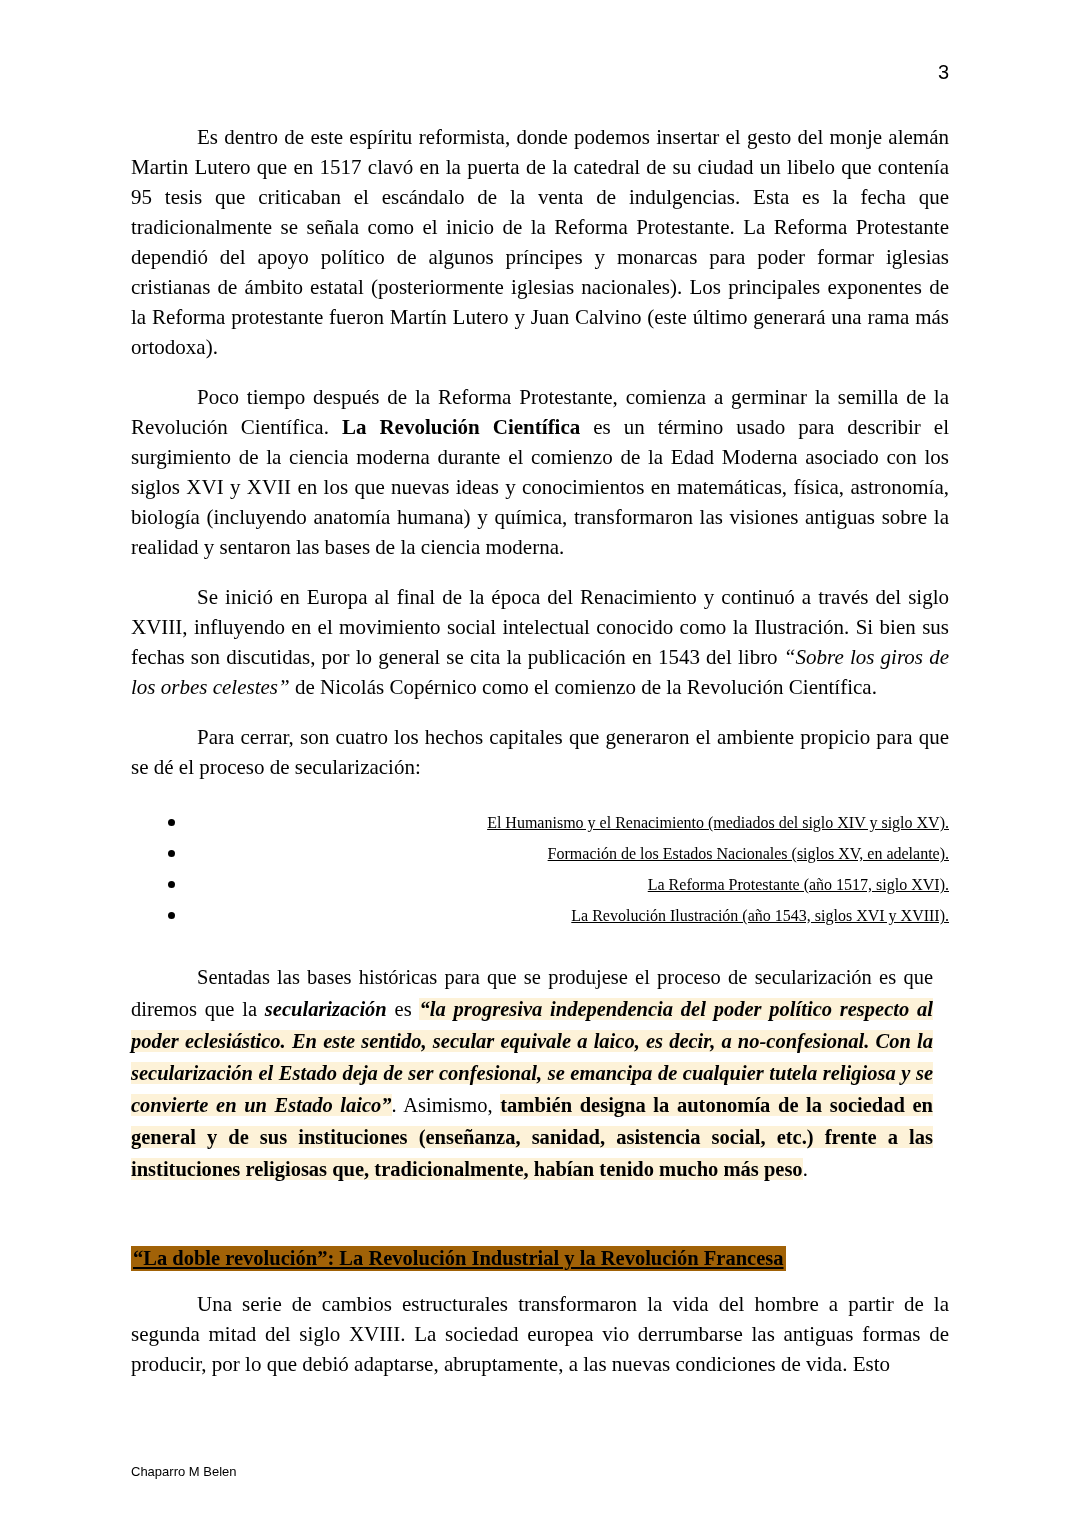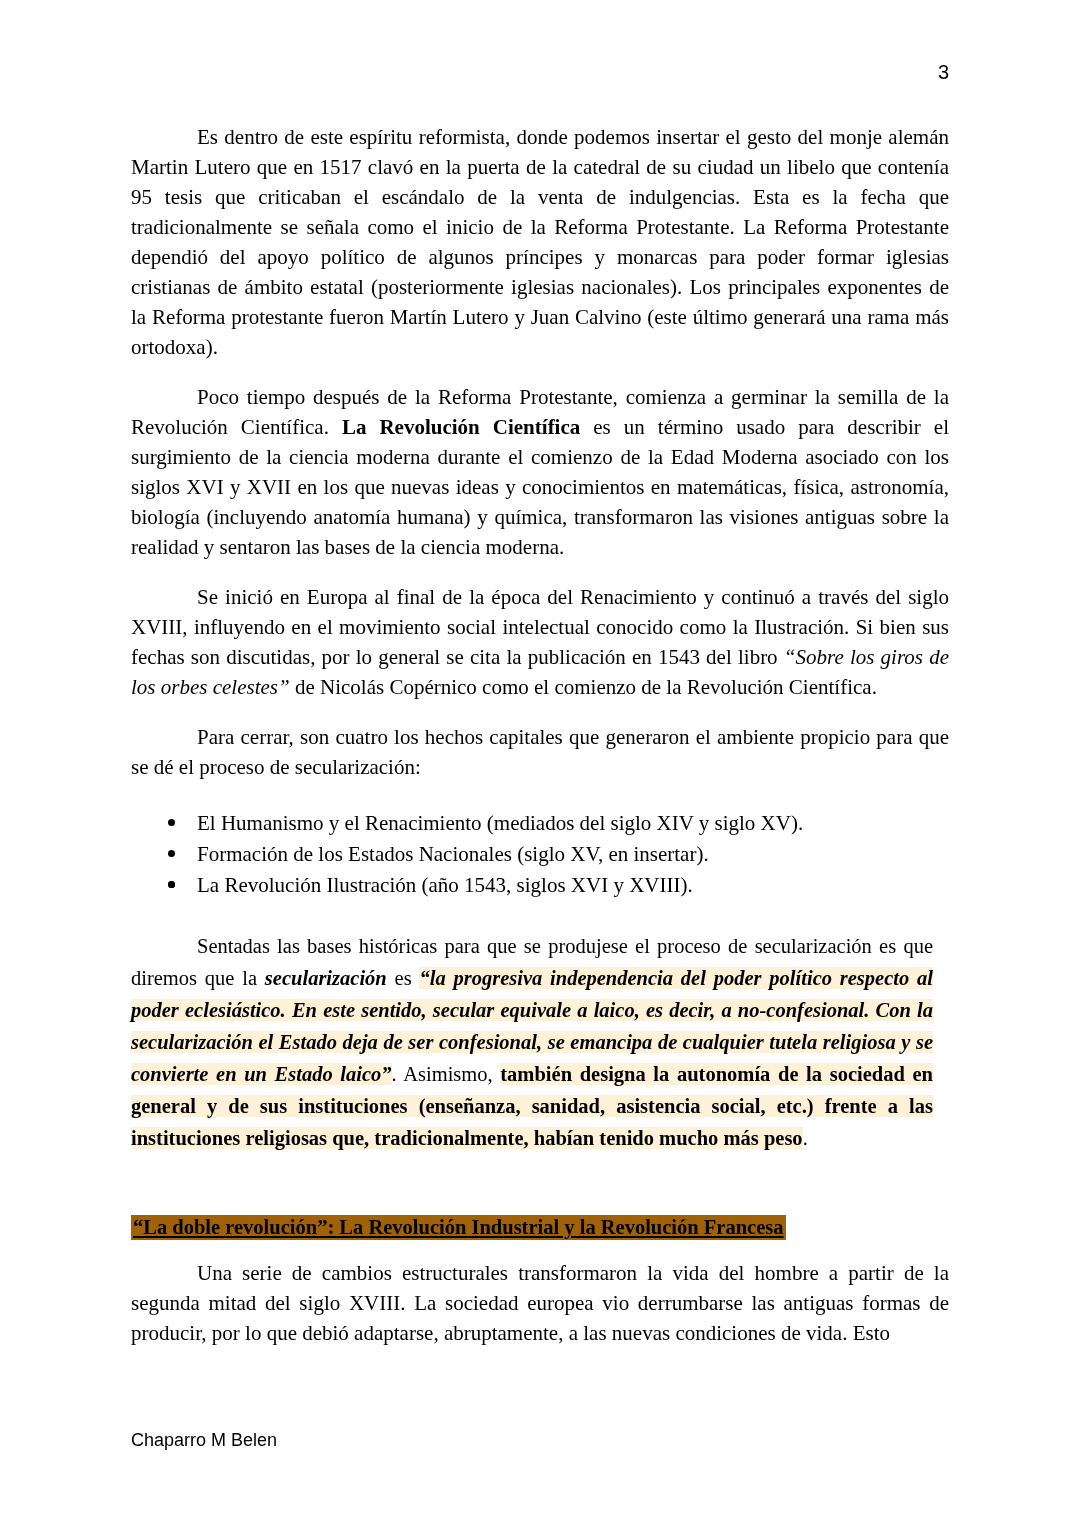--- a/index.html
+++ b/index.html
@@ -67,24 +67,25 @@
   
   ul.fact-list {
     list-style: none;
     margin: 26px 0 30px 0;
     padding: 0;
   }
 
   ul.fact-list li {
     position: relative;
     padding-left: 66px;
-    font-size: 21px;
+    font-size: 16px;
     line-height: 30px;
     margin-bottom: 1px;
-    text-align: left;
+    text-align: right;
+    text-decoration: underline;
   }
 
   ul.fact-list li .bullet {
     position: absolute;
     left: 37px;
     top: 11px;
     width: 7px;
     height: 7px;
     border-radius: 50%;
     background: #000;
@@ -115,23 +116,23 @@
     background-color: #a16207;
     box-decoration-break: clone;
     -webkit-box-decoration-break: clone;
     padding: 1px 2px 2px 2px;
   }
 
   
   .footer {
     position: absolute;
     left: 131px;
-    top: 1428px;
+    top: 1460px;
     font-family: "Liberation Sans", "DejaVu Sans", sans-serif;
-    font-size: 18px;
+    font-size: 13px;
     line-height: 24px;
     color: #000;
   }
 </style>
 </head>
 <body>
 
 <div class="page">
 
   <div class="page-number">3</div>
@@ -154,24 +155,25 @@
       <span>Para cerrar, son cuatro los hechos capitales que generaron el ambiente propicio para que se dé el proceso de secularización:</span>
     </p>
 
     <ul class="fact-list">
       <li>
         <span class="bullet"></span>
         <span>El Humanismo y el Renacimiento (mediados del siglo XIV y siglo XV).</span>
       </li>
       <li>
         <span class="bullet"></span>
-        <span>Formación de los Estados Nacionales (siglo XV, en insertar).</span>
+        <span>Formación de los Estados Nacionales (siglos XV, en adelante).</span>
       </li>
       <li>
         <span class="bullet"></span>
+        <span>La Reforma Protestante (año 1517, siglo XVI).</span>
       </li>
       <li>
         <span class="bullet"></span>
         <span>La Revolución Ilustración (año 1543, siglos XVI y XVIII).</span>
       </li>
     </ul>
 
     <p class="hl-par">
       <span>Sentadas las bases históricas para que se produjese el proceso de secularización es que diremos que la </span><span class="bi">secularización</span><span> es </span><span class="bi hl">“la progresiva independencia del poder político respecto al poder eclesiástico. En este sentido, secular equivale a laico, es decir, a no-confesional. Con la secularización el Estado deja de ser confesional, se emancipa de cualquier tutela religiosa y se convierte en un Estado laico”</span><span>. Asimismo, </span><span class="b hl">también designa la autonomía de la sociedad en general y de sus instituciones (enseñanza, sanidad, asistencia social, etc.) frente a las instituciones religiosas que, tradicionalmente, habían tenido mucho más peso</span><span>.</span>
     </p>

